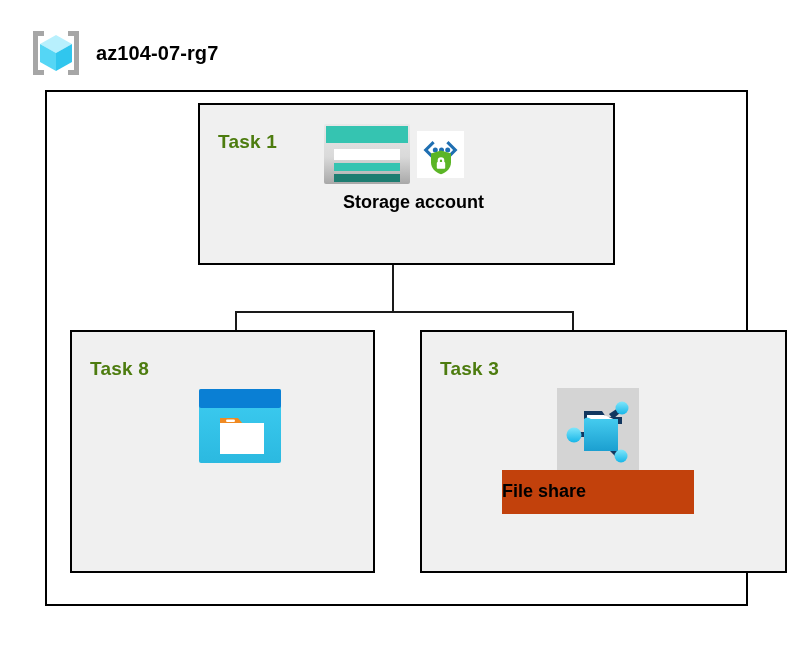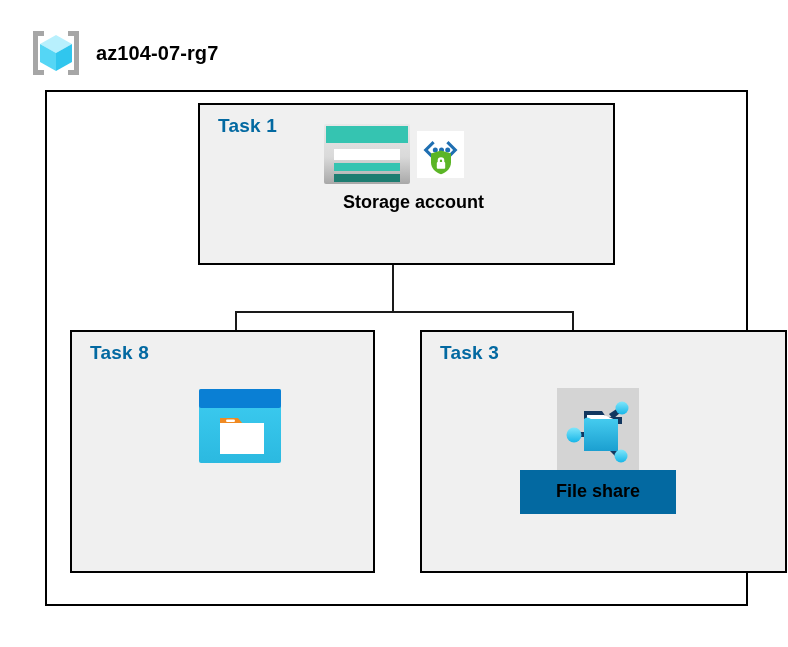--- a/index.html
+++ b/index.html
@@ -65,24 +65,24 @@
     background: #f0f0f0;
     box-sizing: border-box;
   }
   .task-1 { left: 198px; top: 103px; width: 417px; height: 162px; }
   .task-2 { left: 70px;  top: 330px; width: 305px; height: 243px; }
   .task-3 { left: 420px; top: 330px; width: 367px; height: 243px; }
 
   .task-label {
     position: absolute;
     left: 18px;
-    top: 10px;
+    top: 26px;
     font-size: 19px;
     font-weight: bold;
-    color: #0369a1;
+    color: #4d7c0f;
     letter-spacing: 0.2px;
     white-space: nowrap;
   }
 
   
   .node {
     position: absolute;
     display: flex;
     flex-direction: column;
     align-items: center;
@@ -125,26 +125,26 @@
   }
   .fileshare-icon-plate {
     width: 82px;
     height: 82px;
     background: #d4d4d4;
     display: flex;
     align-items: center;
     justify-content: center;
   }
   .fileshare-caption-plate {
-    width: 156px;
+    width: 192px;
     height: 44px;
-    background: #0369a1;
-    display: flex;
-    align-items: center;
-    justify-content: center;
+    background: #c2410c;
+    display: flex;
+    align-items: center;
+    justify-content: flex-start;
     margin-top: 0px;
   }
 
   
   .conn {
     position: absolute;
     background: #1a1a1a;
   }
   .conn-v-main  { left: 392px; top: 228px; width: 2px;   height: 85px; }
   .conn-h-main  { left: 235px; top: 311px; width: 339px; height: 2px;  }

